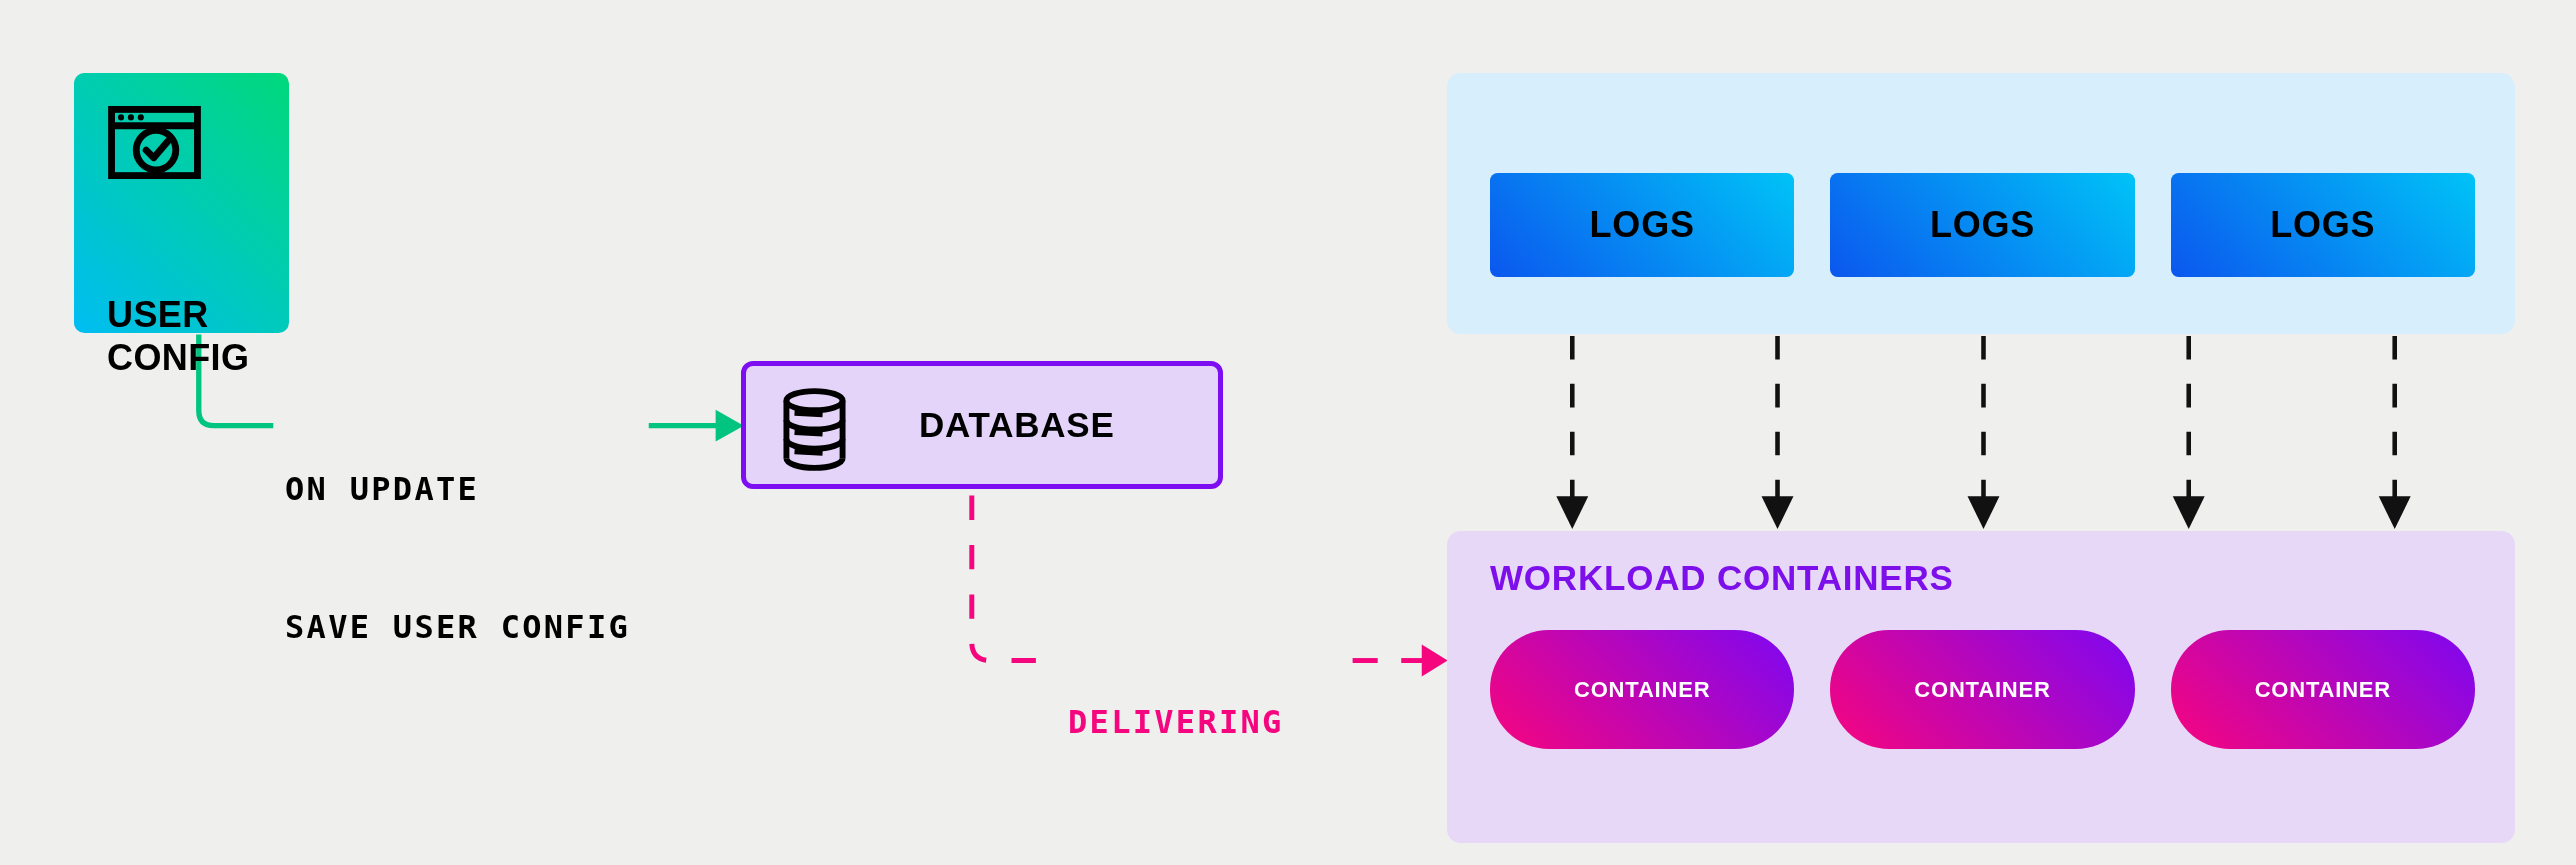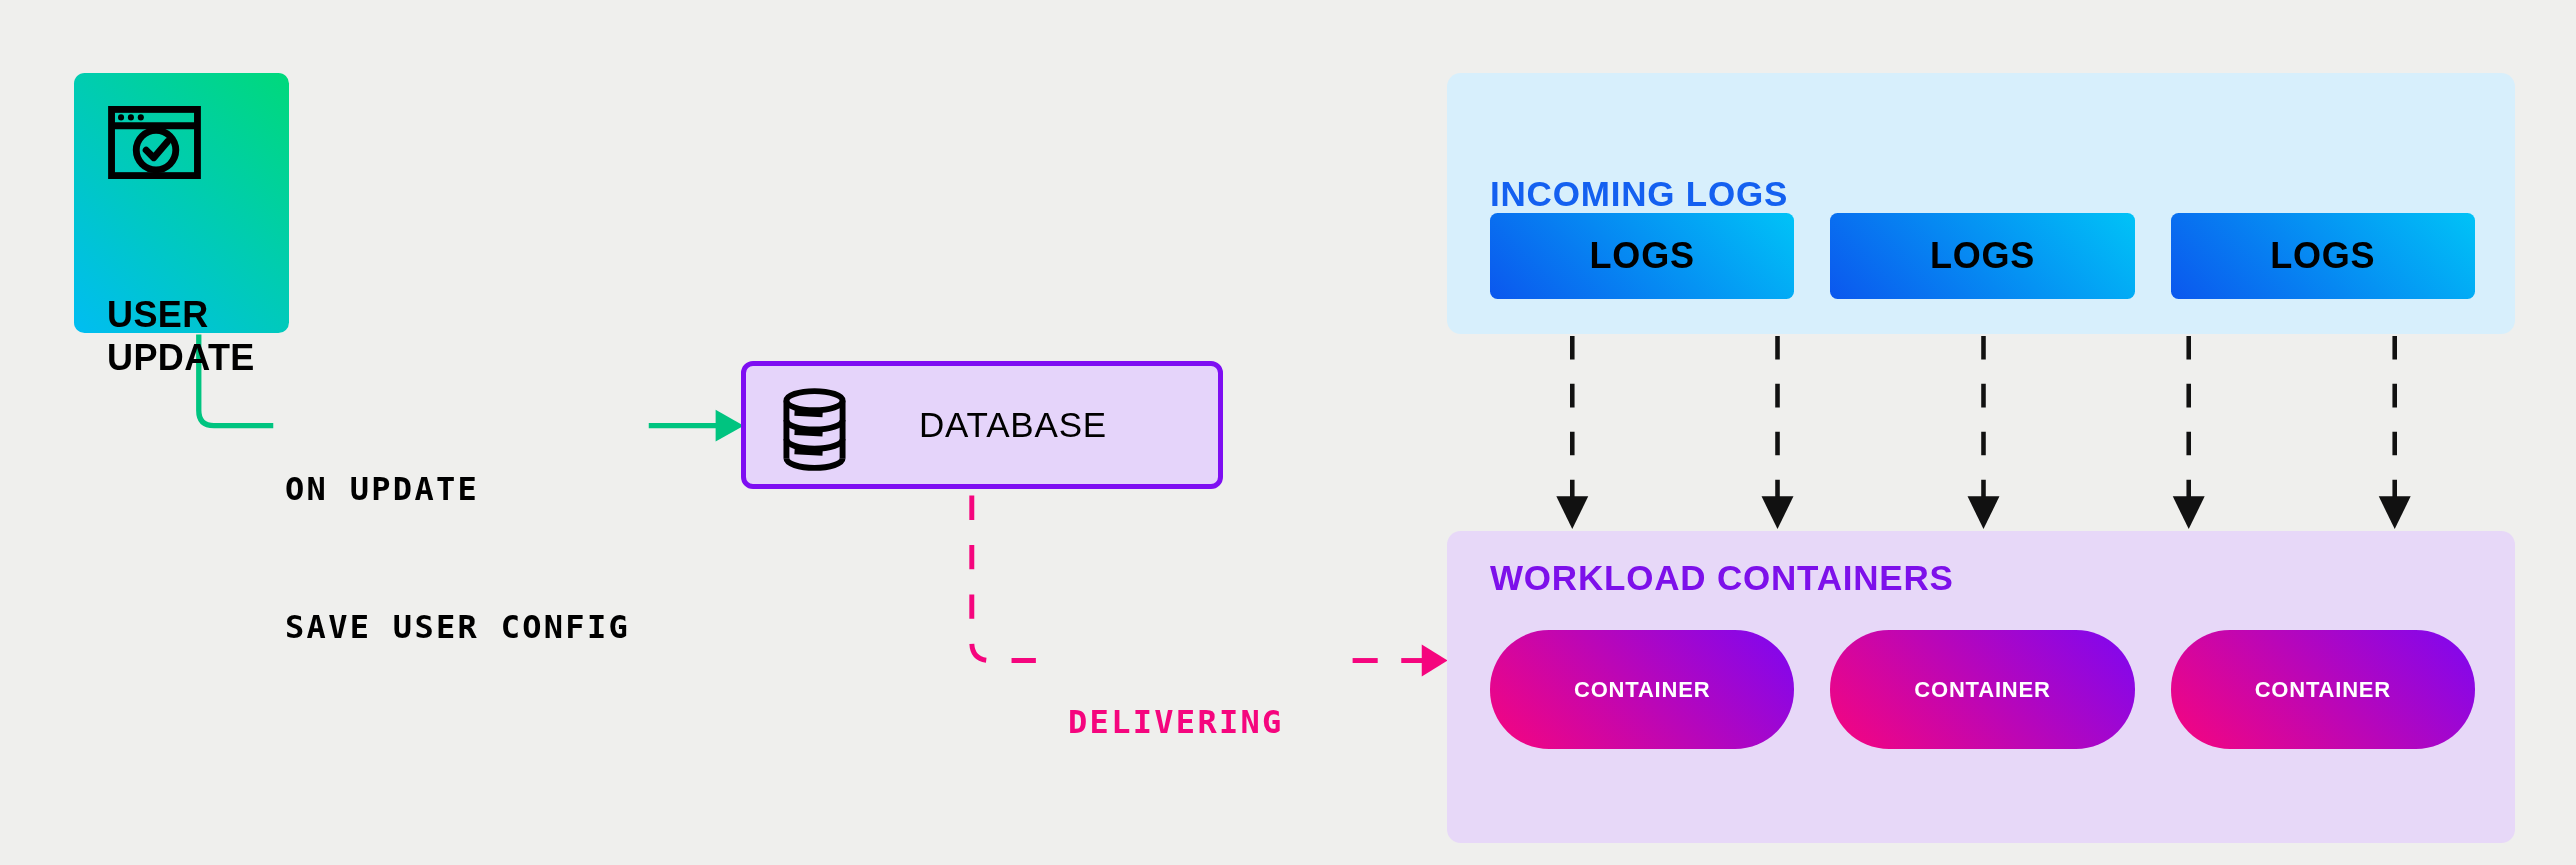--- a/index.html
+++ b/index.html
@@ -27,34 +27,34 @@
   .mono-note{position:absolute;font-family:"DejaVu Sans Mono",monospace;font-weight:bold;
     font-size:32px;line-height:46px;letter-spacing:2.3px;white-space:pre;}
   .note-save{left:285px;top:374px;color:#000;}
   .note-challenge{left:1068px;top:607px;color:var(--pink);}
 
   
   .db-card{position:absolute;left:741px;top:361px;width:482px;height:128px;border-radius:12px;
     background:var(--db-fill);border:5.3px solid var(--db-border);display:flex;align-items:center;}
   .db-card .icon{position:absolute;left:36px;top:22px;width:65px;height:83px;}
   .db-card .label{position:absolute;left:173px;top:0;height:117px;display:flex;align-items:center;
-    color:#000;font-weight:normal;font-size:35px;letter-spacing:0.8px;}
+    color:#000;font-weight:bold;font-size:35px;letter-spacing:0.8px;}
 
   
   .panel{position:absolute;width:1068px;border-radius:13.7px;}
   .panel-logs{left:1447px;top:73px;height:261px;background:var(--logs-panel-bg);}
   .panel-workload{left:1447px;top:531px;height:312px;background:var(--workload-panel-bg);}
   .panel-title{position:absolute;left:43px;font-weight:bold;font-size:35px;letter-spacing:0.8px;}
   .panel-logs .panel-title{top:101px;color:var(--logs-title);}
   .panel-workload .panel-title{top:558px;color:var(--workload-title);}
   .row{position:absolute;left:43px;right:40px;top:100px;display:flex;gap:36px;}
   .panel-workload .row{top:99px;}
-  .logs-box{flex:1;height:86px;border-radius:7.6px;display:flex;align-items:center;justify-content:center;
+  .logs-box{flex:1;height:104px;border-radius:7.6px;display:flex;align-items:center;justify-content:center;
     background:linear-gradient(45deg,var(--logs-box-start) 0%,var(--logs-box-end) 100%);
-    color:#000;font-weight:bold;font-size:36px;letter-spacing:0.8px;margin-top:40px;}
+    color:#000;font-weight:bold;font-size:36px;letter-spacing:0.8px;}
   .container-pill{flex:1;height:119px;border-radius:59px;display:flex;align-items:center;justify-content:center;
     background:linear-gradient(45deg,var(--container-start) 0%,var(--container-end) 100%);
     color:var(--container-text);font-weight:bold;font-size:22px;letter-spacing:0.8px;}
 
   .stroke-green{stroke:var(--green-line);fill:none;stroke-width:7;}
   .fill-green{fill:var(--green-line);}
   .stroke-pink{stroke:var(--pink);fill:none;stroke-width:6.5;}
   .fill-pink{fill:var(--pink);}
   .stroke-black{stroke:var(--black);fill:none;stroke-width:6;}
   .fill-black{fill:var(--black);}
@@ -108,21 +108,21 @@
       <rect x="4.5" y="4.5" width="113" height="87" fill="none" stroke="#000" stroke-width="9"></rect>
       <line x1="4" y1="26" x2="118" y2="26" stroke="#000" stroke-width="9"></line>
       <circle cx="17" cy="15" r="4" fill="#000"></circle>
       <circle cx="30" cy="15" r="4" fill="#000"></circle>
       <circle cx="43" cy="15" r="4" fill="#000"></circle>
       <circle cx="63" cy="58" r="26" fill="none" stroke="#000" stroke-width="9"></circle>
       <path d="M50 58 L60 68 L78 47" fill="none" stroke="#000" stroke-width="9" stroke-linecap="round" stroke-linejoin="round"></path>
     </svg>
     <div class="label">
       <div>USER</div>
-      <div>UPDATE</div>
+      <div>CONFIG</div>
     </div>
   </div>
 
   <div class="mono-note note-save">
     <div>ON UPDATE</div>
     <div>SAVE USER CONFIG</div>
   </div>
 
   <div class="db-card">
     <svg class="icon" viewBox="0 0 88 112">

